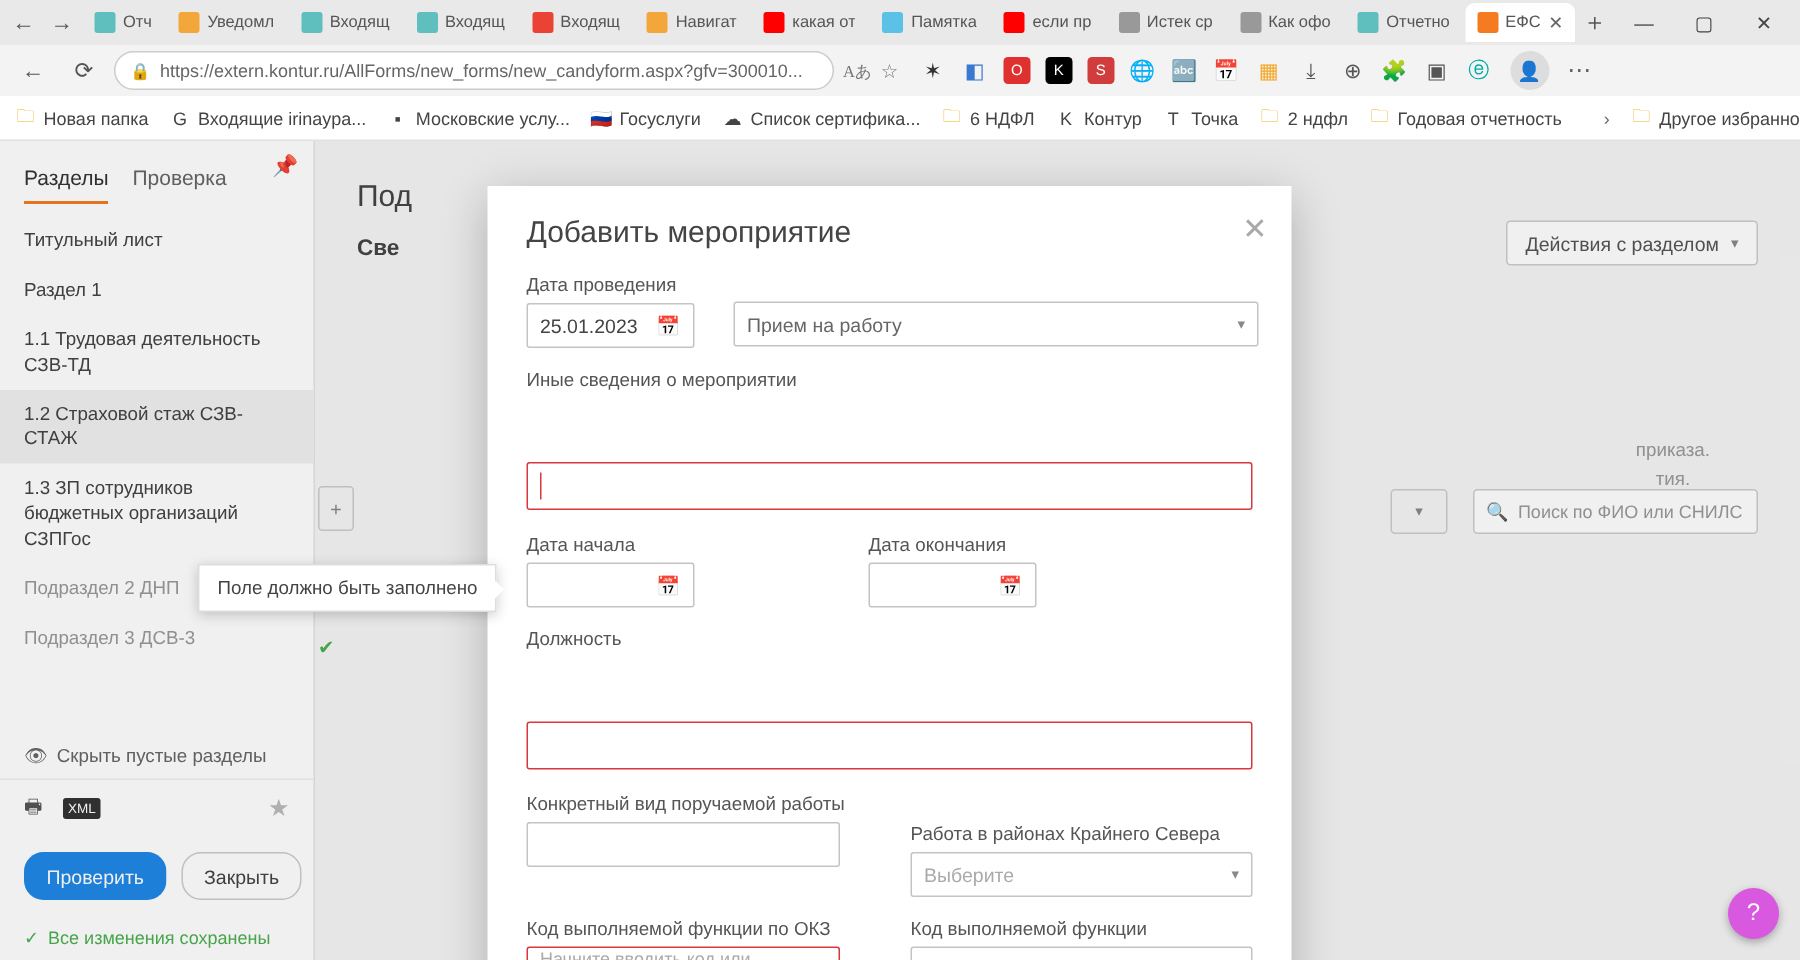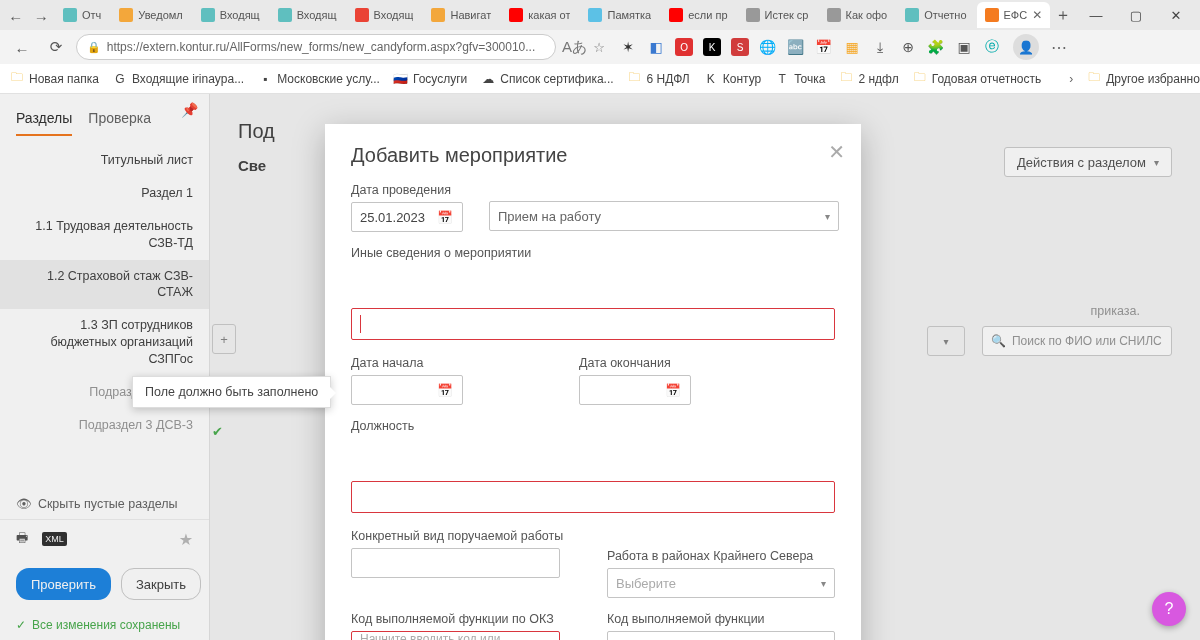--- a/index.html
+++ b/index.html
@@ -36,21 +36,21 @@
 
 .page { display:flex; height:546px; background:#f5f5f5; position:relative; }
 .backdrop { position:absolute; inset:0; background:rgba(0,0,0,0.06); z-index:5; }
 
 .sidebar { width:210px; background:#fff; border-right:1px solid #e4e4e4; display:flex; flex-direction:column; position:relative;}
 .pin-icon { position:absolute; right:10px; top:8px; color:#bbb; font-size:14px;}
 .sbtabs { display:flex; gap:16px; padding:16px 16px 0; font-size:14px;}
 .sbtab { padding-bottom:8px; color:#666; }
 .sbtab.active { color:#333; border-bottom:2px solid #f47b20; }
 .sblist { padding:8px 0 6px; flex:1; }
-.sbitem { padding:8px 16px; font-size:12.5px; color:#444; line-height:1.35; cursor:pointer;text-align:right; }
+.sbitem { padding:8px 16px; font-size:12.5px; color:#444; line-height:1.35; cursor:pointer; }
 .sbitem.muted { color:#999; }
 .sbitem.sel { background:#f0f0f0; }
 .sbhide { padding:8px 16px; font-size:12.5px; color:#666; display:flex; align-items:center; gap:6px;}
 .sbtoolbar { display:flex; align-items:center; gap:14px; padding:8px 16px; color:#555; border-top:1px solid #eee;}
 .sbtoolbar .star { margin-left:auto; color:#bbb; font-size:16px;}
 .sbactions { display:flex; gap:10px; padding:10px 16px;}
 .btn { display:inline-flex; align-items:center; justify-content:center; height:32px; padding:0 14px; border-radius:13px; font-size:13px; cursor:pointer; border:1px solid transparent;}
 .btn-primary { background:#1f87e5; color:#fff; }
 .btn-default { background:#fff; border:1px solid #ccc; color:#444; }
 .sbstatus { padding:8px 16px; font-size:12px; color:#4caf50; display:flex; align-items:center; gap:6px;}
@@ -159,21 +159,21 @@
     </div>
   </div>
 
   <div class="addrbar">
     <div class="navbtn">←</div>
     <div class="navbtn">⟳</div>
     <div class="urlbox">
       <span class="lock">🔒</span>
       <span>https://extern.kontur.ru/AllForms/new_forms/new_candyform.aspx?gfv=300010...</span>
     </div>
-    <span style="font-size:15px;color:#777;">Aあ</span>
+    <span style="font-size:11px;color:#777;font-family:Liberation Serif, serif;">Aあ</span>
     <span style="color:#777;">☆</span>
     <div class="tbicons">
       <span class="tbicon" style="color:#333">✶</span>
       <span class="tbicon" style="color:#3a79d0">◧</span>
       <span class="tbicon" style="background:#e03131;color:#fff;border-radius:3px;font-size:10px;padding:1px 2px;">O</span>
       <span class="tbicon" style="background:#000;color:#fff;border-radius:3px;font-size:10px;padding:1px 3px;">K</span>
       <span class="tbicon" style="background:#d13c3c;color:#fff;border-radius:3px;font-size:10px;padding:1px 3px;">S</span>
       <span class="tbicon" style="color:#4b8">🌐</span>
       <span class="tbicon" style="color:#4285f4">🔤</span>
       <span class="tbicon" style="color:#d33">📅</span>
@@ -279,21 +279,21 @@
 
   <div class="main">
     <div class="main-actions">
       <div class="split-btn">
         <span>Действия с разделом</span>
         <span class="caret">▾</span>
       </div>
     </div>
     <div style="font-size:20px;color:#444;margin-top:6px;">Под</div>
     <div style="font-size:15px;font-weight:600;color:#444;margin-top:14px;">Све</div>
-    <div style="position:absolute;right:60px;top:196px;text-align:center;" class="hidden-text">
+    <div style="position:absolute;right:60px;top:185px;text-align:center;" class="hidden-text">
       <div>приказа.</div>
       <div>тия.</div>
     </div>
     <div style="position:absolute;right:235px;top:232px;width:38px;height:30px;border:1px solid #ccc;border-radius:3px;display:flex;align-items:center;justify-content:center;">
         <span class="caret">▾</span>
       </div>
     <div class="searchbox" style="top:232px;">
       <span>🔍</span>
       <span>Поиск по ФИО или СНИЛС</span>
     </div>

